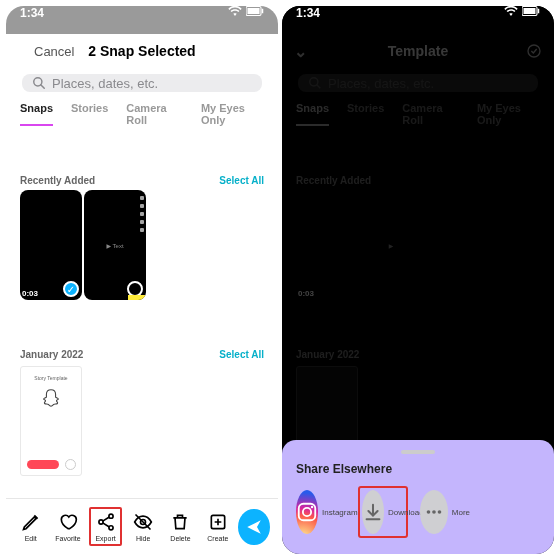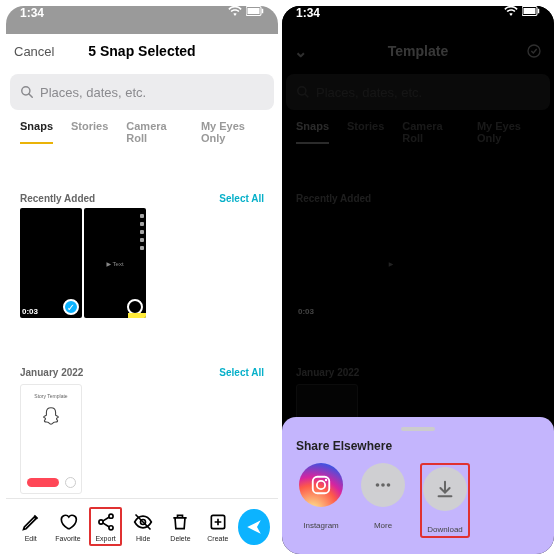--- a/index.html
+++ b/index.html
@@ -6,28 +6,28 @@
   body { background: #fff; width: 560px; height: 560px; display: flex; gap: 4px; padding: 6px; }
   .phone { width: 272px; height: 548px; background: #fff; border-radius: 18px; overflow: hidden; position: relative; display: flex; flex-direction: column; }
   .phone.dimmed { background: #000; }
   
   .statusbar { height: 28px; display:flex; align-items:flex-start; justify-content:space-between; padding:0 14px; font-size:12px; font-weight:600; }
   .statusbar.dark { background:#9a9a9a; color:#fff; }
   .statusbar.black { background:#000; color:#fff; }
   .sb-icons { display:flex; gap:4px; align-items:center; }
   
   .header { display:flex; align-items:center; justify-content:center; position:relative; height:34px; font-size:14px; font-weight:700; }
-  .header .cancel { position:absolute; left:8px; font-weight:500; font-size:13px; color:#555; }
-  .searchbar { margin:6px 4px; height:36px; background:#ececee; border-radius:8px; display:flex; align-items:center; padding:0 10px; color:#8a8a8e; font-size:13px; gap:6px;}
+  .header .cancel { position:absolute; left:28px; font-weight:500; font-size:13px; color:#555; }
+  .searchbar { margin:6px 16px; height:18px; background:#ececee; border-radius:8px; display:flex; align-items:center; padding:0 10px; color:#8a8a8e; font-size:13px; gap:6px;}
   .tabs { display:flex; gap:18px; padding:4px 14px 6px; font-size:11px; color:#999; font-weight:600;}
-  .tabs .tab.active{ color:#222; border-bottom:2px solid #eab308; padding-bottom:3px;}
+  .tabs .tab.active{ color:#222; border-bottom:2px solid #d946ef; padding-bottom:3px;}
   .section-row{ display:flex; justify-content:space-between; padding:2px 14px; font-size:10px; color:#666; font-weight:600;margin-top:41px;}
   .section-row .selectall{ color:#06b0c9; }
   .thumbs{ display:flex; gap:2px; padding:2px 14px 6px;}
-  .thumb{ width:62px; height:110px; background:#000; position:relative; border-radius:2px; overflow:hidden;padding-left:24px;}
+  .thumb{ width:62px; height:110px; background:#000; position:relative; border-radius:8px; overflow:hidden;padding-left:24px;}
   .thumb .tinytxt{ position:absolute; top:50%; left:50%; transform:translate(-50%,-50%); color:#888; font-size:6px;}
   .thumb .dur{ position:absolute; left:2px; bottom:2px; color:#fff; font-size:8px; font-weight:600;}
   .thumb .check{ position:absolute; right:3px; bottom:3px; width:16px; height:16px; border-radius:50%; background:#0cb3ff; border:2px solid #fff; display:flex; align-items:center; justify-content:center; color:#fff; font-size:10px;}
   .thumb .ring{ position:absolute; right:3px; bottom:3px; width:16px; height:16px; border-radius:50%; border:2px solid #fff; }
   .thumb .sidecol{ position:absolute; right:2px; top:6px; display:flex; flex-direction:column; gap:4px;}
   .thumb .sidecol span{ width:4px; height:4px; background:#ccc; border-radius:1px; opacity:.8;}
   .thumb .yellowbar{ position:absolute; bottom:0; right:0; width:18px; height:5px; background:#ffeb3b;}
   .jan-thumb{ margin:4px 14px; width:62px; height:110px; border:1px solid #e8e8e8; border-radius:3px; position:relative; background:#fff; display:flex; flex-direction:column; align-items:center; padding-top:8px;}
   .jan-thumb .label{ font-size:5px; color:#666;}
   .jan-thumb .ghost{ width:22px; height:22px; margin-top:6px; }
@@ -47,21 +47,21 @@
   .dimcontent .header .gear{ position:absolute; right:12px; }
   .dimcontent .searchbar{ background:#2a2a2a; color:#555;}
   .dimcontent .tabs{ color:#666;}
   .dimcontent .tabs .tab.active{ color:#aaa; border-color:#aaa;}
   .dimcontent .section-row{ color:#777;}
   .dimcontent .jan-thumb{ background:#111; border-color:#333;}
   .sharesheet{ position:absolute; bottom:0; left:0; right:0; background:#c4b5fd; border-top-left-radius:14px; border-top-right-radius:14px; padding:10px 14px 16px; }
   .sharesheet .handle{ width:34px; height:4px; background:#ccc; border-radius:2px; margin:0 auto 8px;}
   .sharesheet h4{ font-size:12px; font-weight:700; color:#222; margin-bottom:10px;}
   .sharesheet .row{ display:flex; gap:12px;}
-  .sharesheet .opt{ display:flex; flex-direction:column; align-items:center; gap:14px; font-size:8px; color:#444; width:50px;}
+  .sharesheet .opt{ display:flex; flex-direction:row; align-items:center; gap:4px; font-size:8px; color:#444; width:50px;}
   .sharesheet .opt .circle{ width:44px; height:44px; border-radius:50%; display:flex; align-items:center; justify-content:center;}
   .sharesheet .opt.boxed{ border:2px solid #e03131; border-radius:3px; padding:2px;}
   .ig{ background: radial-gradient(circle at 30% 110%, #fdf497 0%, #fd5949 45%, #d6249f 60%, #285AEB 90%);}
   .msg{ background:#0bd980;}
   .grey{ background:#cfcfd2;}
   svg{ display:block; }
 </style>
 </head>
 <body>
 
@@ -74,21 +74,21 @@
         </svg>
       <svg width="18" height="10" viewBox="0 0 24 12">
           <rect x="0" y="0" width="20" height="12" rx="2" fill="none" stroke="#fff" stroke-width="1.5"></rect>
           <rect x="2" y="2" width="16" height="8" fill="#fff"></rect>
           <rect x="21" y="3" width="2" height="6" fill="#fff"></rect>
         </svg>
     </span>
   </div>
   <div class="header">
     <span class="cancel">Cancel</span>
-    <span>5 Snap Selected</span>
+    <span>2 Snap Selected</span>
   </div>
   <div class="searchbar">
     <svg width="14" height="14" viewBox="0 0 24 24">
         <circle cx="10" cy="10" r="7" fill="none" stroke="#8a8a8e" stroke-width="2.5"></circle>
         <line x1="15" y1="15" x2="21" y2="21" stroke="#8a8a8e" stroke-width="2.5" stroke-linecap="round"></line>
       </svg>
     <span>Places, dates, etc.</span>
   </div>
   <div class="tabs">
     <span class="tab active">Snaps</span>
@@ -259,34 +259,34 @@
         <div class="opt">
           <div class="circle ig">
               <svg width="22" height="22" viewBox="0 0 24 24">
                 <rect x="3" y="3" width="18" height="18" rx="5" fill="none" stroke="#fff" stroke-width="2"></rect>
                 <circle cx="12" cy="12" r="4.5" fill="none" stroke="#fff" stroke-width="2"></circle>
                 <circle cx="17.5" cy="6.5" r="1.3" fill="#fff"></circle>
               </svg>
             </div>
           <span>Instagram</span>
         </div>
+        <div class="opt boxed">
+          <div class="circle grey">
+              <svg width="22" height="22" viewBox="0 0 24 24">
+                <path fill="none" stroke="#666" stroke-width="2.2" stroke-linecap="round" d="M12 4v11M7 11l5 5 5-5M5 20h14"></path>
+              </svg>
+            </div>
+          <span>Download</span>
+        </div>
         <div class="opt">
           <div class="circle grey">
               <svg width="22" height="22" viewBox="0 0 24 24">
                 <circle cx="6" cy="12" r="2" fill="#666"></circle>
                 <circle cx="12" cy="12" r="2" fill="#666"></circle>
                 <circle cx="18" cy="12" r="2" fill="#666"></circle>
               </svg>
             </div>
           <span>More</span>
         </div>
-        <div class="opt boxed">
-          <div class="circle grey">
-              <svg width="22" height="22" viewBox="0 0 24 24">
-                <path fill="none" stroke="#666" stroke-width="2.2" stroke-linecap="round" d="M12 4v11M7 11l5 5 5-5M5 20h14"></path>
-              </svg>
-            </div>
-          <span>Download</span>
-        </div>
       </div>
     </div>
   </div>
 </div>
 
 </body></html>

